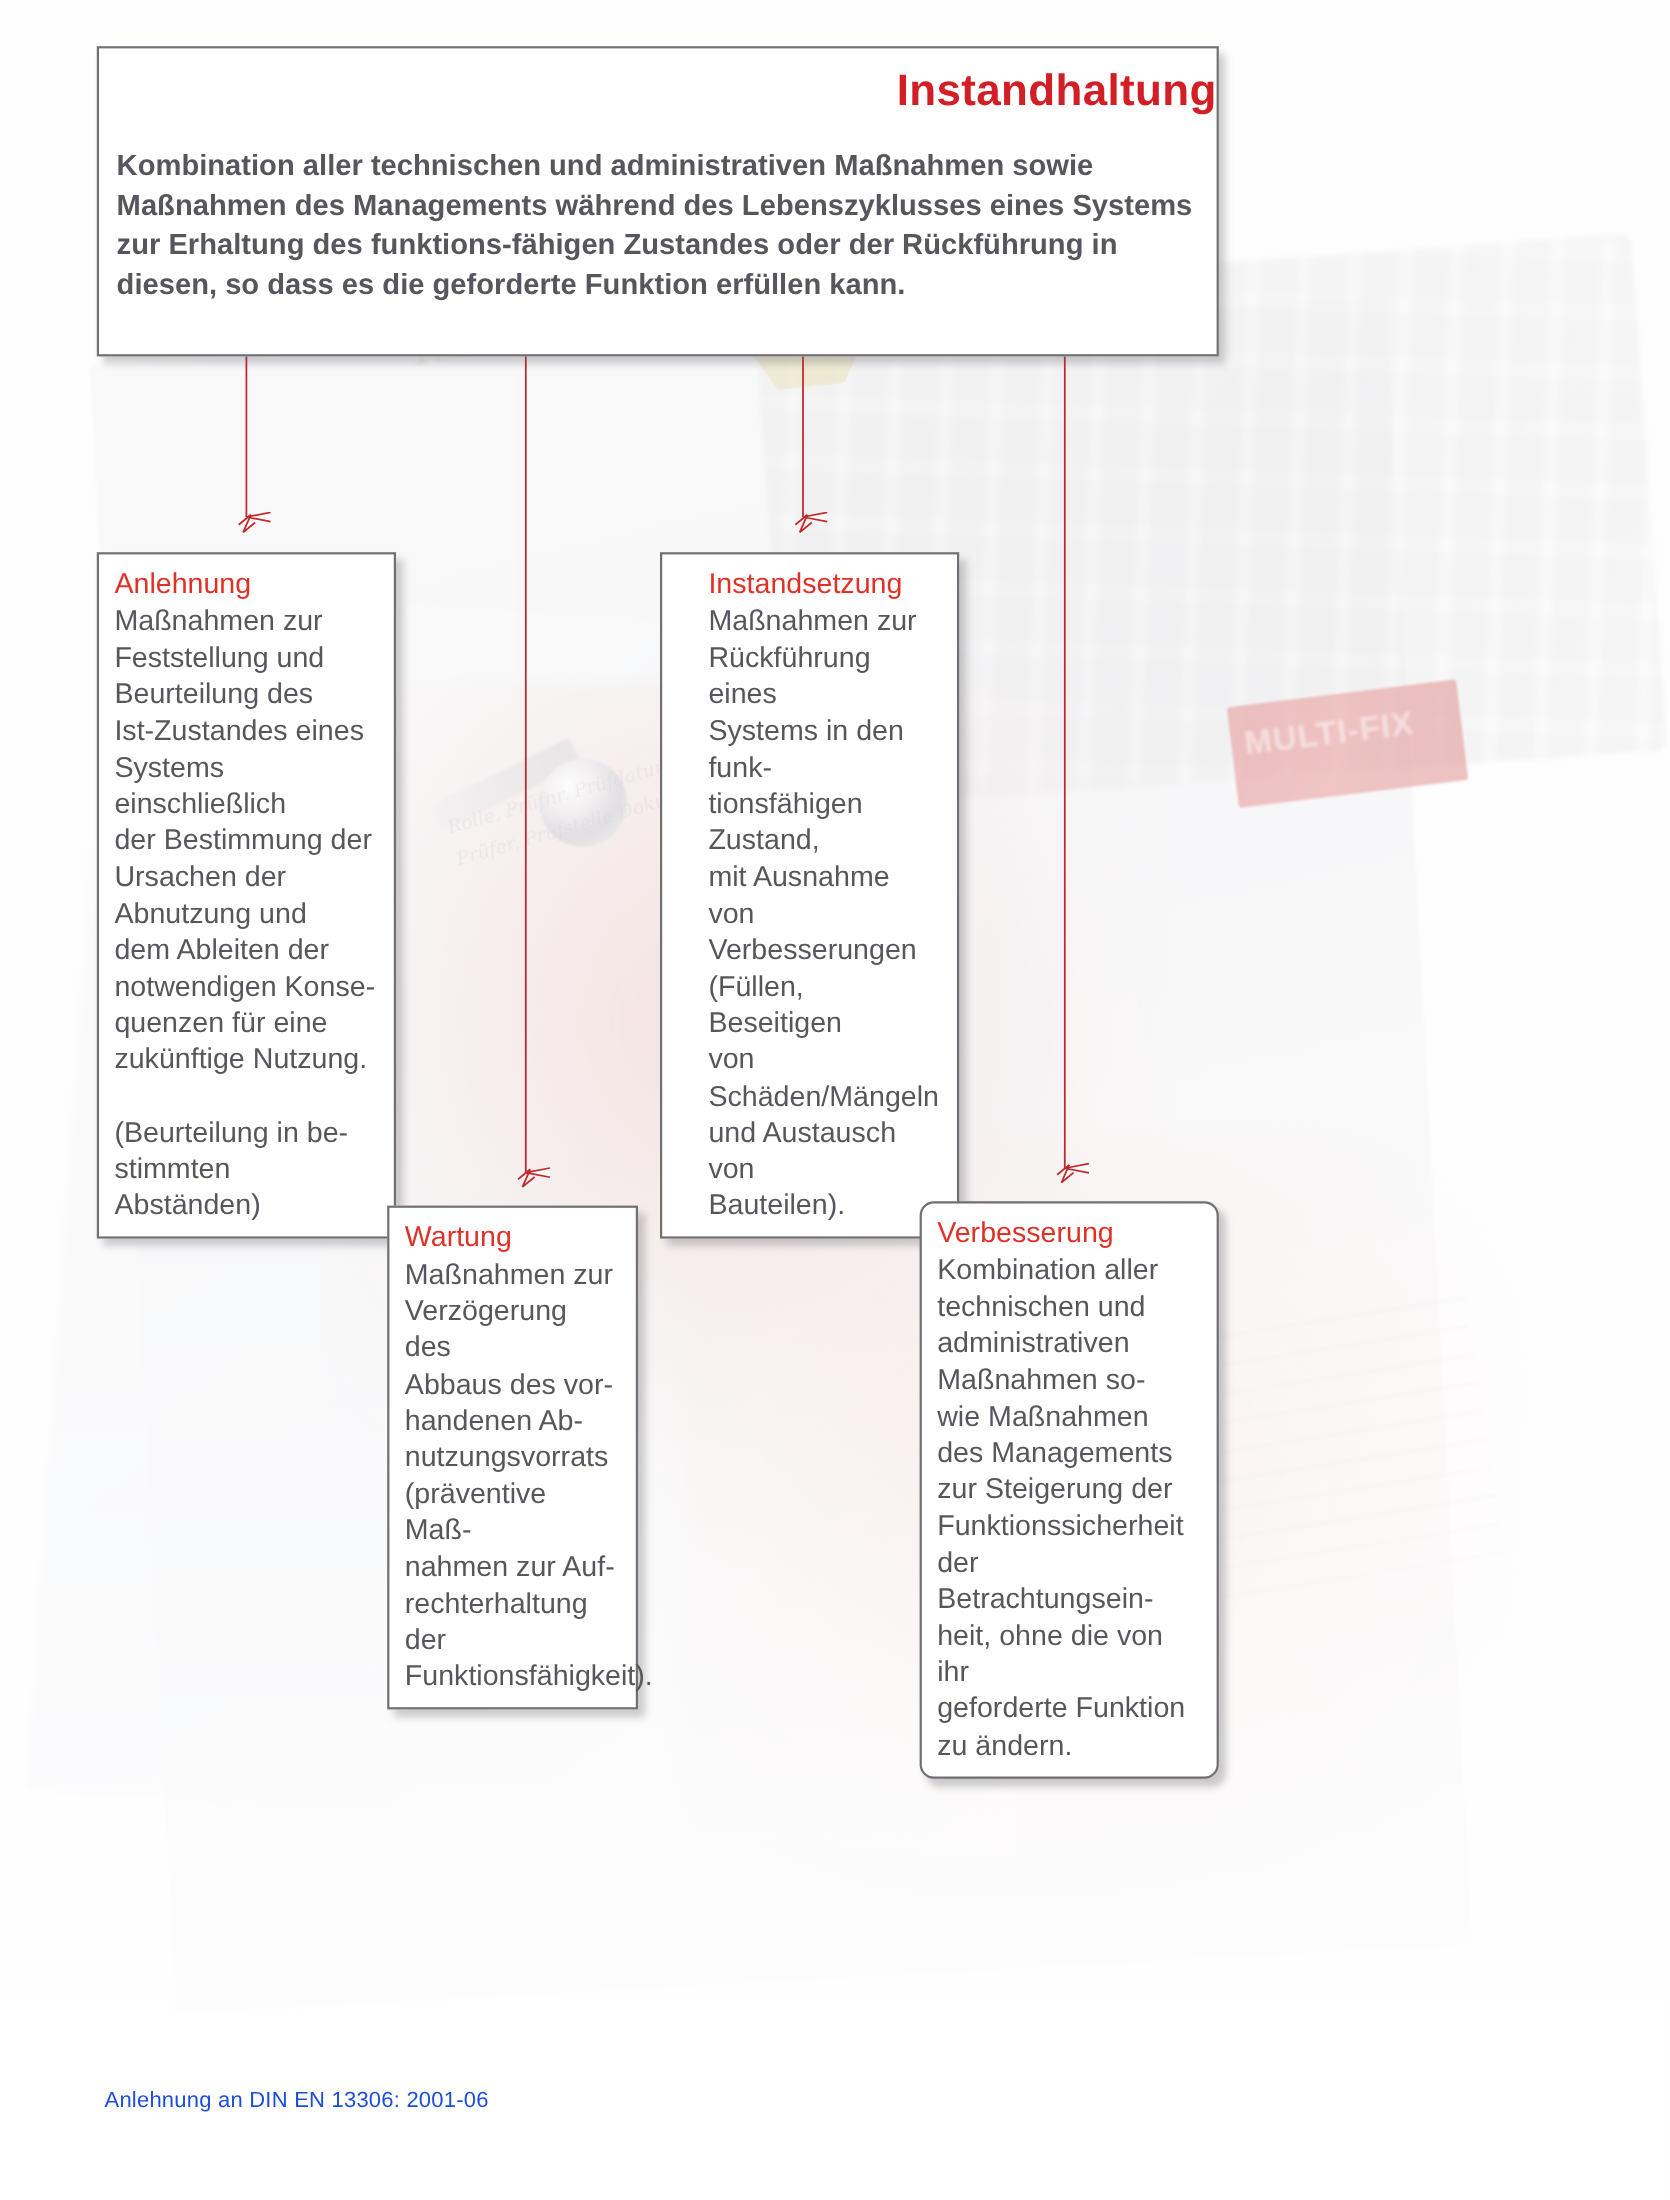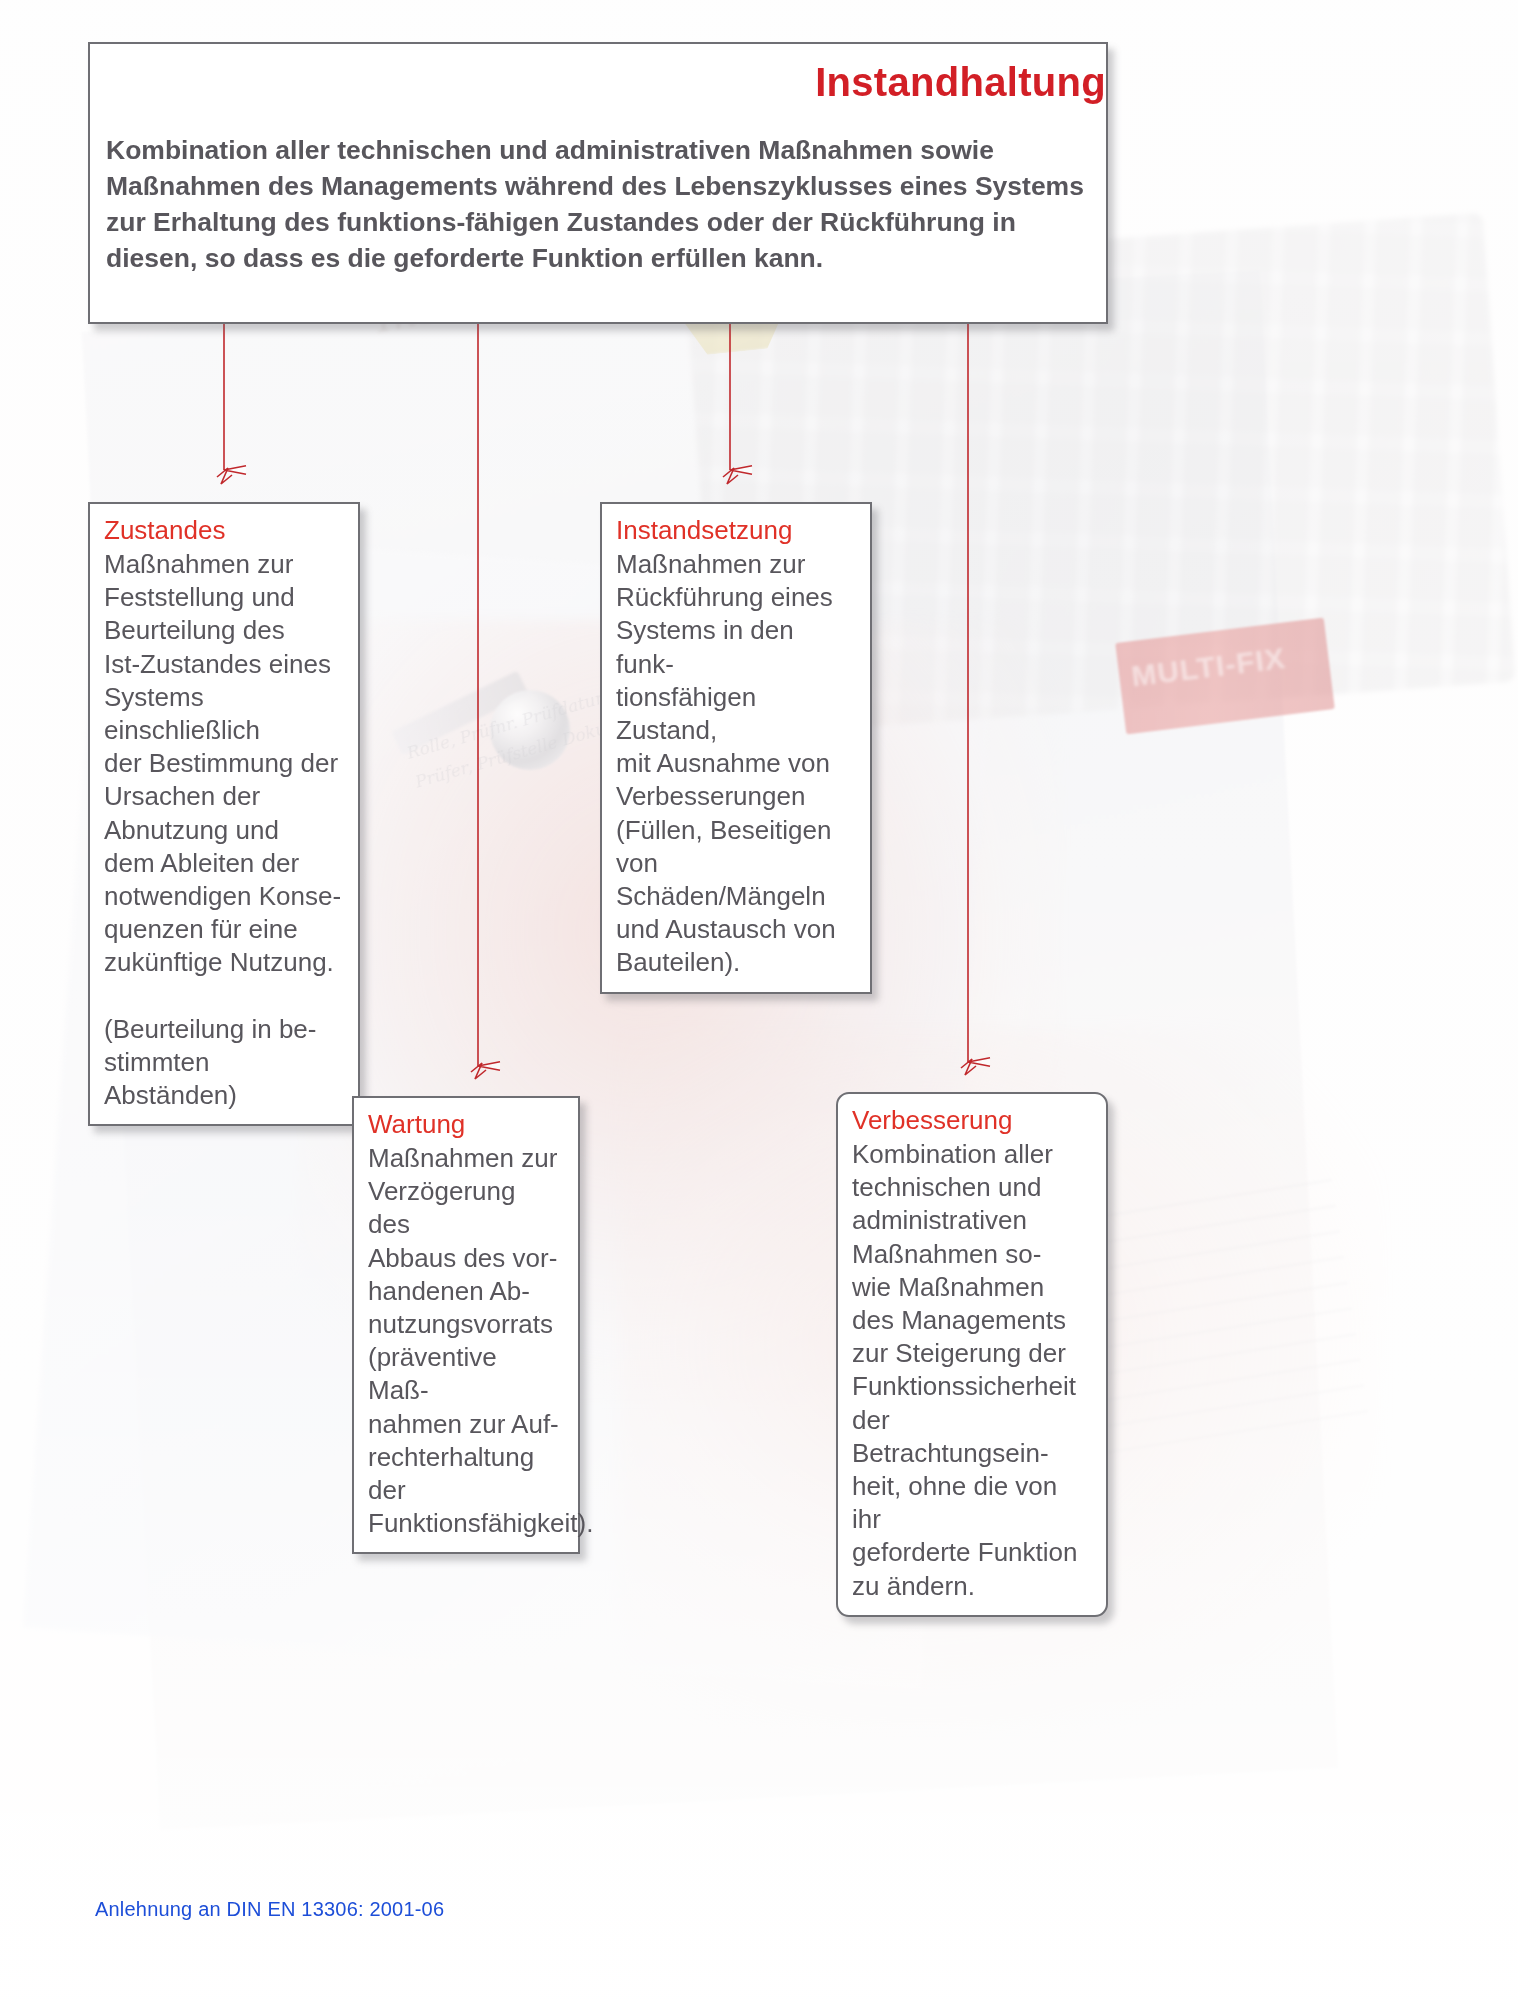--- a/index.html
+++ b/index.html
@@ -202,21 +202,21 @@
   }
   .cat-body {
     color: #58565c;
     font-size: 26px;
     line-height: 33.2px;
     margin: 0;
     white-space: pre-line;
   }
 
   #box-inspektion    { left: 88px;  top: 502px;  width: 272px; }
-  #box-instandsetzung{ left: 600px; top: 502px;  width: 272px; }
+  #box-instandsetzung{ left: 600px; top: 502px;  width: 272px; padding-left: 28px; }
   #box-wartung       { left: 352px; top: 1096px; width: 228px; }
   #box-verbesserung  { left: 836px; top: 1092px; width: 272px; border-radius: 13px; }
 
   
   #arrows {
     position: absolute;
     left: 0; top: 0;
     width: 1518px; height: 2000px;
     pointer-events: none;
   }
@@ -284,21 +284,21 @@
     </g>
   </svg>
 
   <div class="box" id="header-box">
     <h1 id="header-title">Instandhaltung</h1>
     <p id="header-body">Kombination aller technischen und administrativen Maßnahmen sowie Maßnahmen des Managements während des Lebenszyklusses eines Systems zur Erhaltung des funktions-fähigen Zustandes oder der Rückführung in diesen, so dass es die geforderte Funktion erfüllen kann.</p>
   </div>
 
   <div class="box" id="box-inspektion">
     <div class="box-inner">
-      <div class="cat-title">Zustandes</div>
+      <div class="cat-title">Anlehnung</div>
       <div class="cat-body">Maßnahmen zur
 Feststellung und
 Beurteilung des
 Ist-Zustandes eines
 Systems einschließlich
 der Bestimmung der
 Ursachen der
 Abnutzung und
 dem Ableiten der
 notwendigen Konse-

